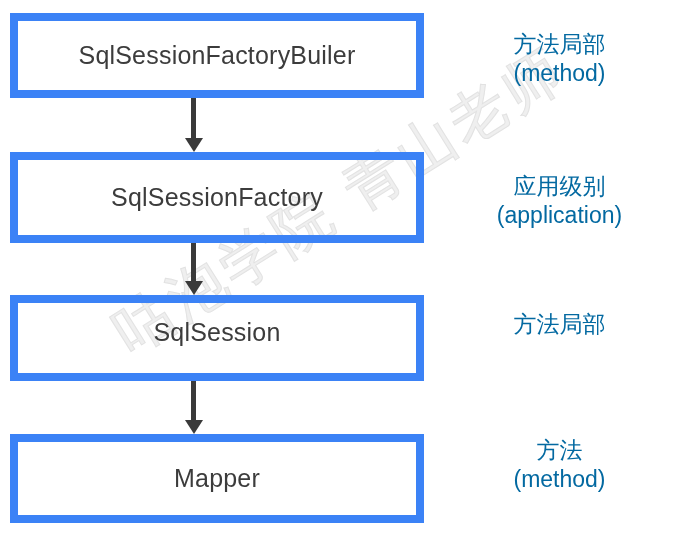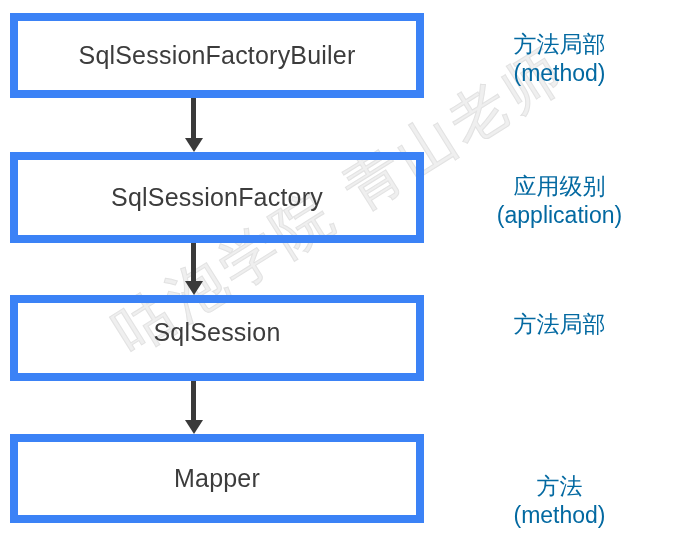--- a/index.html
+++ b/index.html
@@ -103,21 +103,21 @@
     display: block;
   }
   .scope-en {
     font-size: 23px;
     font-family: "Liberation Sans", "DejaVu Sans", sans-serif;
     display: block;
   }
   #scope-0 { top: 30px;  }
   #scope-1 { top: 172px; }
   #scope-2 { top: 310px; }
-  #scope-3 { top: 472px; }
+  #scope-3 { top: 436px; }
 </style>
 </head>
 <body>
 
 <div id="canvas">
 
   <div class="watermark">咕泡学院 青山老师</div>
 
   <div class="node" id="node-0">
     <span class="node-label">SqlSessionFactoryBuiler</span>

